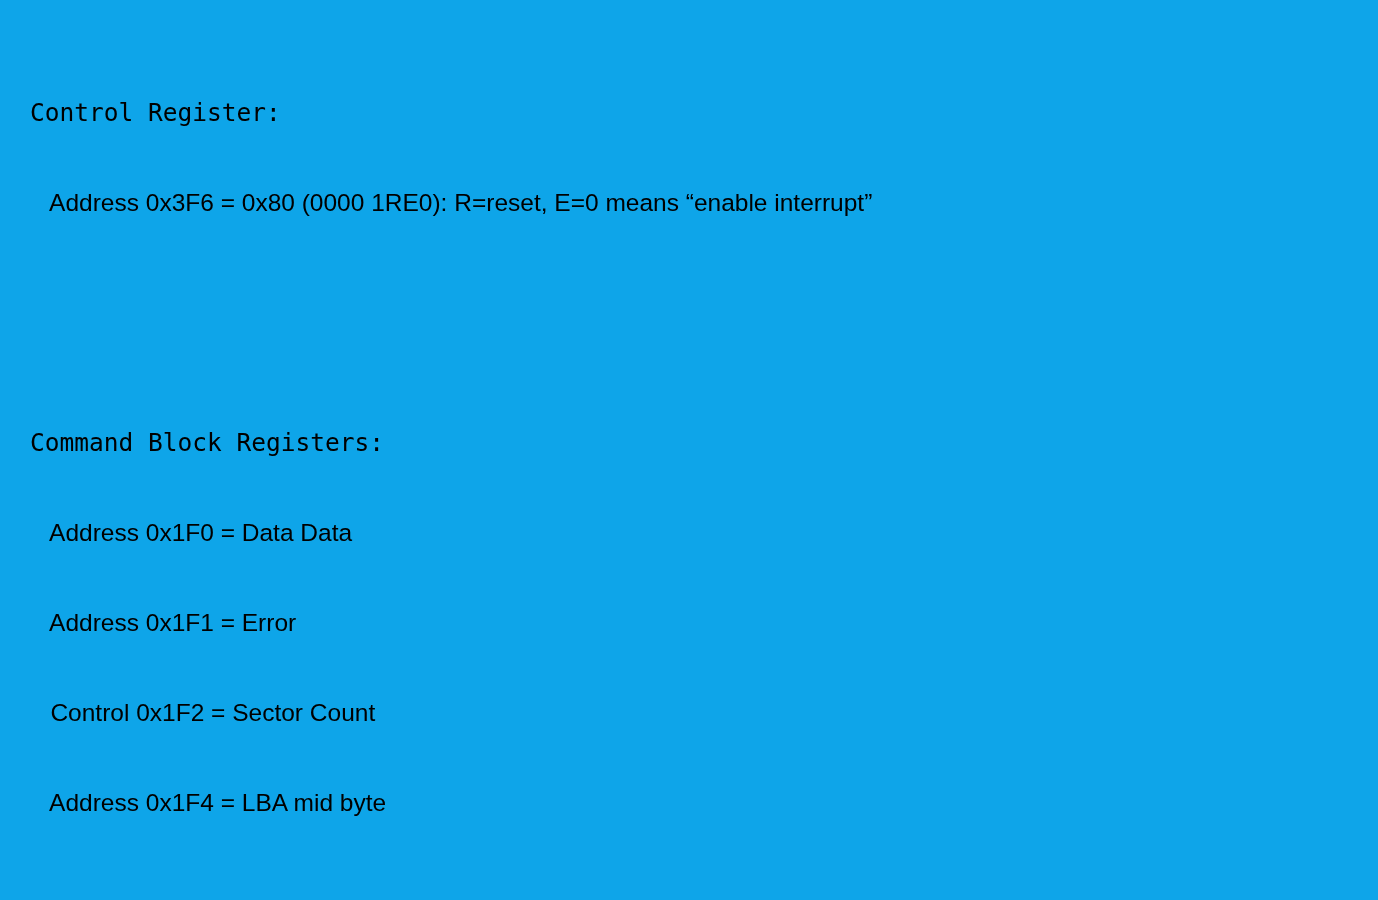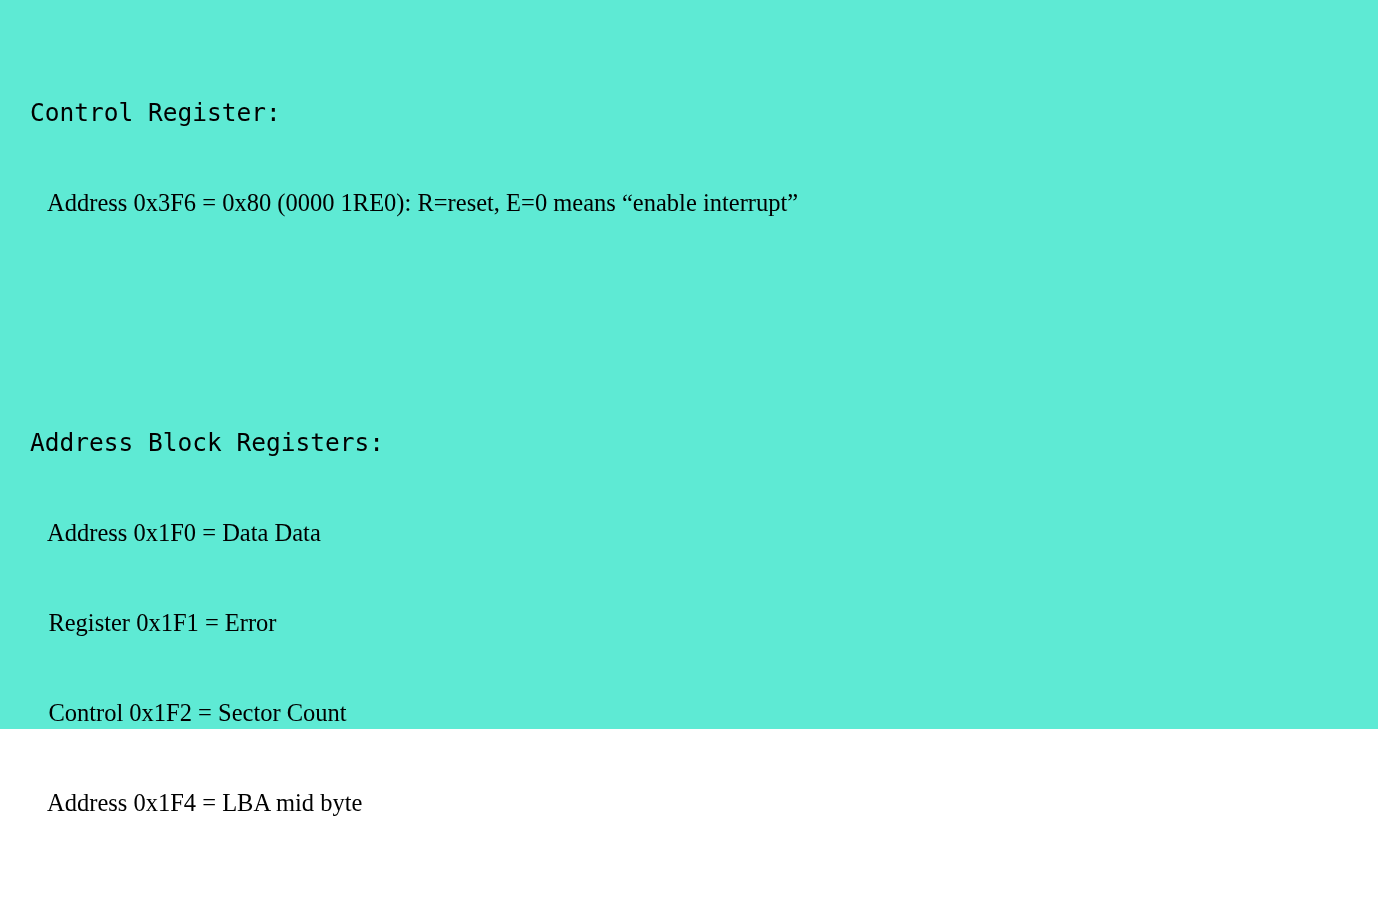--- a/index.html
+++ b/index.html
@@ -11,41 +11,41 @@
   body {
     width: 1378px;
     height: 900px;
     overflow: hidden;
     font-family: "DejaVu Sans Mono", "Liberation Mono", monospace;
     color: #000000;
   }
   #page {
     position: relative;
     width: 1378px;
-    height: 729px;
-    background: #5eead4;
+    height: 900px;
+    background: #0ea5e9;
     padding: 0;
     box-sizing: border-box;
   }
   .doc {
     position: absolute;
     left: 30px;
     top: 8px;
     width: 1330px;
     font-size: 24.5px;
     line-height: 30px;
     letter-spacing: 0px;
     white-space: pre;
     font-family: "DejaVu Sans Mono", "Liberation Mono", monospace;
   }
   .line {
     white-space: pre;
     display: block;
     height: 30px;
-    font-family: Liberation Serif, serif;
+    font-family: Liberation Sans, sans-serif;
   }
   .blank {
     height: 30px;
     display: block;
   }
   .section-head {
     white-space: pre;
     display: block;
     height: 30px;
   }
@@ -54,23 +54,23 @@
 <body>
 
 <div id="page">
   <div class="doc">
 
     <span class="section-head">Control Register:</span>
     <span class="line">   Address 0x3F6 = 0x80 (0000 1RE0): R=reset, E=0 means “enable interrupt”</span>
 
     <span class="blank"> </span>
 
-    <span class="section-head">Address Block Registers:</span>
+    <span class="section-head">Command Block Registers:</span>
     <span class="line">   Address 0x1F0 = Data Data</span>
-    <span class="line">   Register 0x1F1 = Error</span>
+    <span class="line">   Address 0x1F1 = Error</span>
     <span class="line">   Control 0x1F2 = Sector Count</span>
     <span class="line">   Address 0x1F4 = LBA mid byte</span>
     
     
     
 
     
 
     
     

